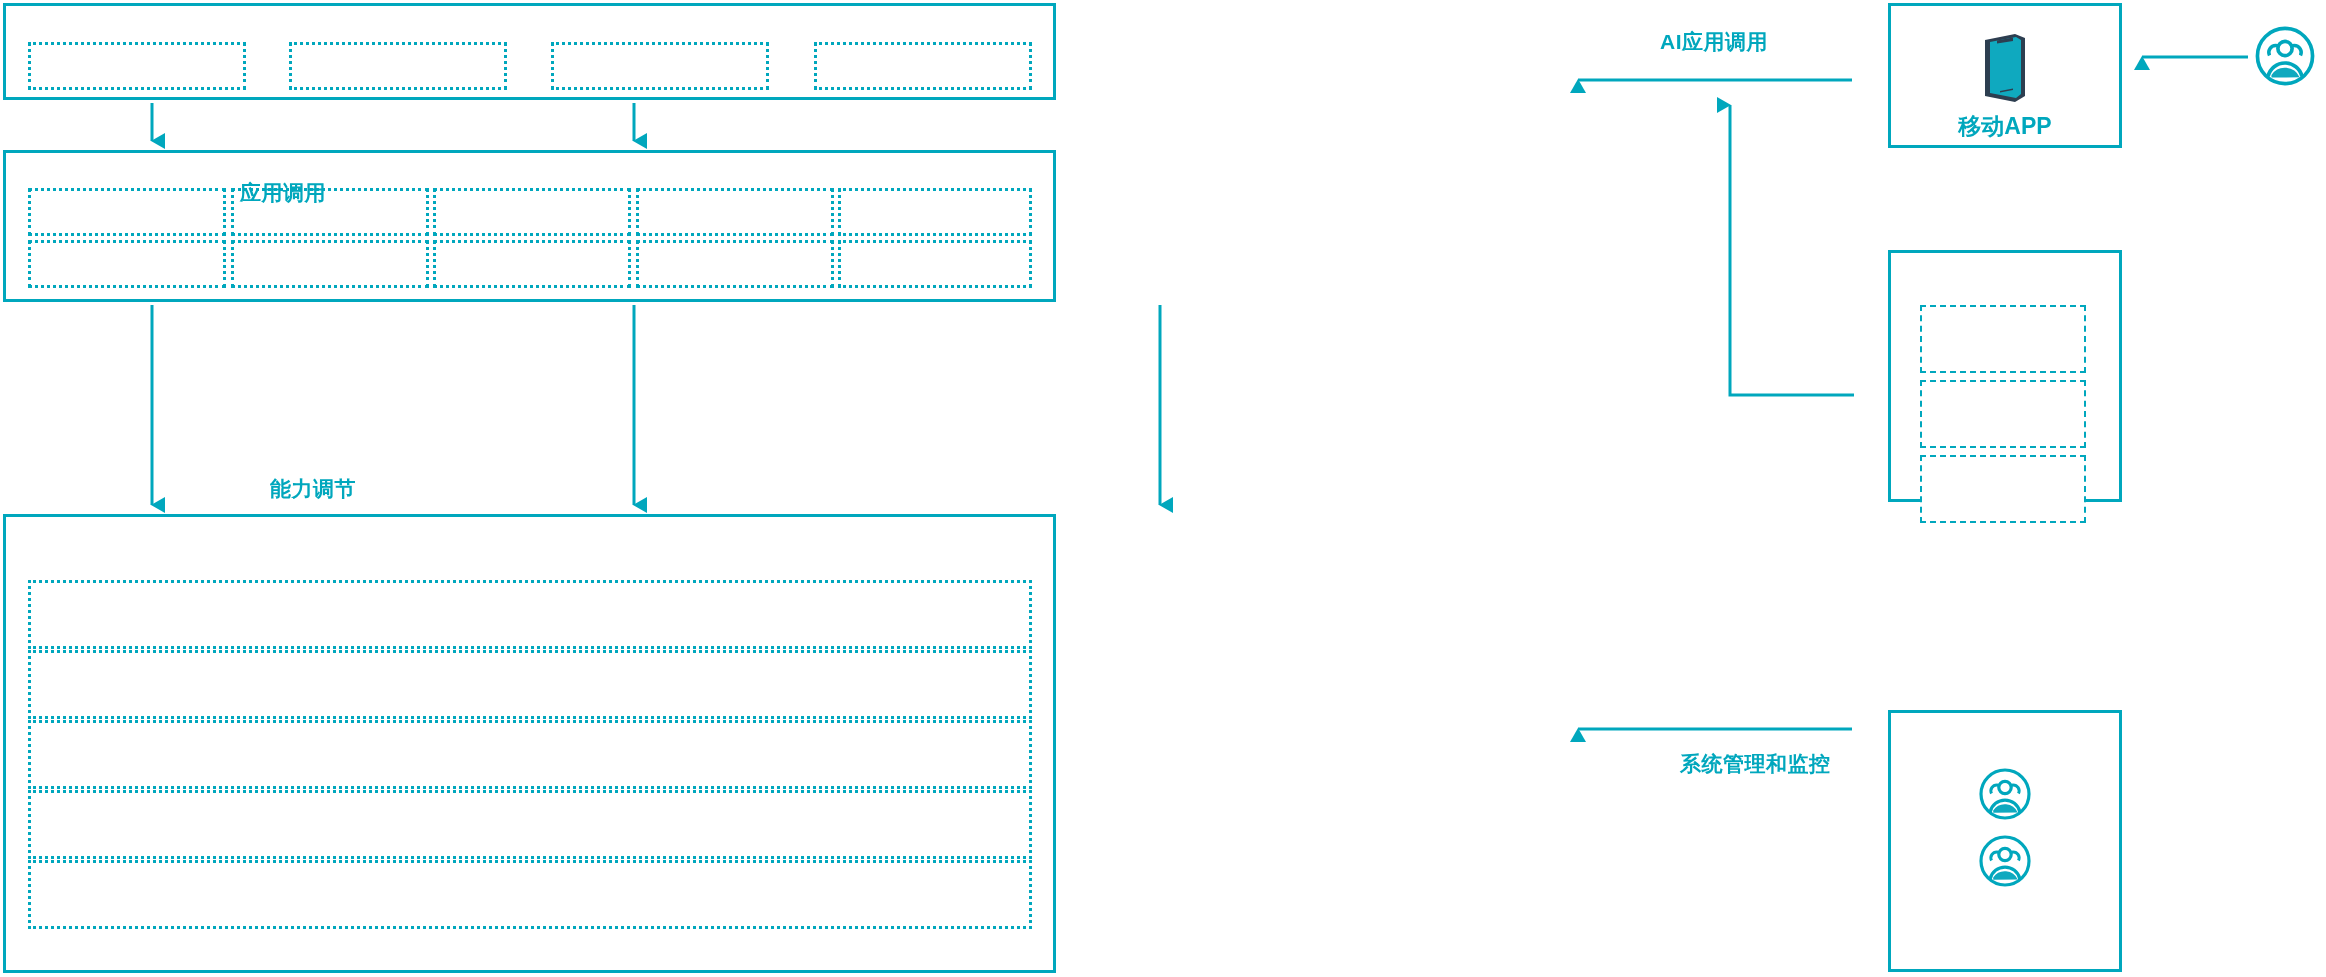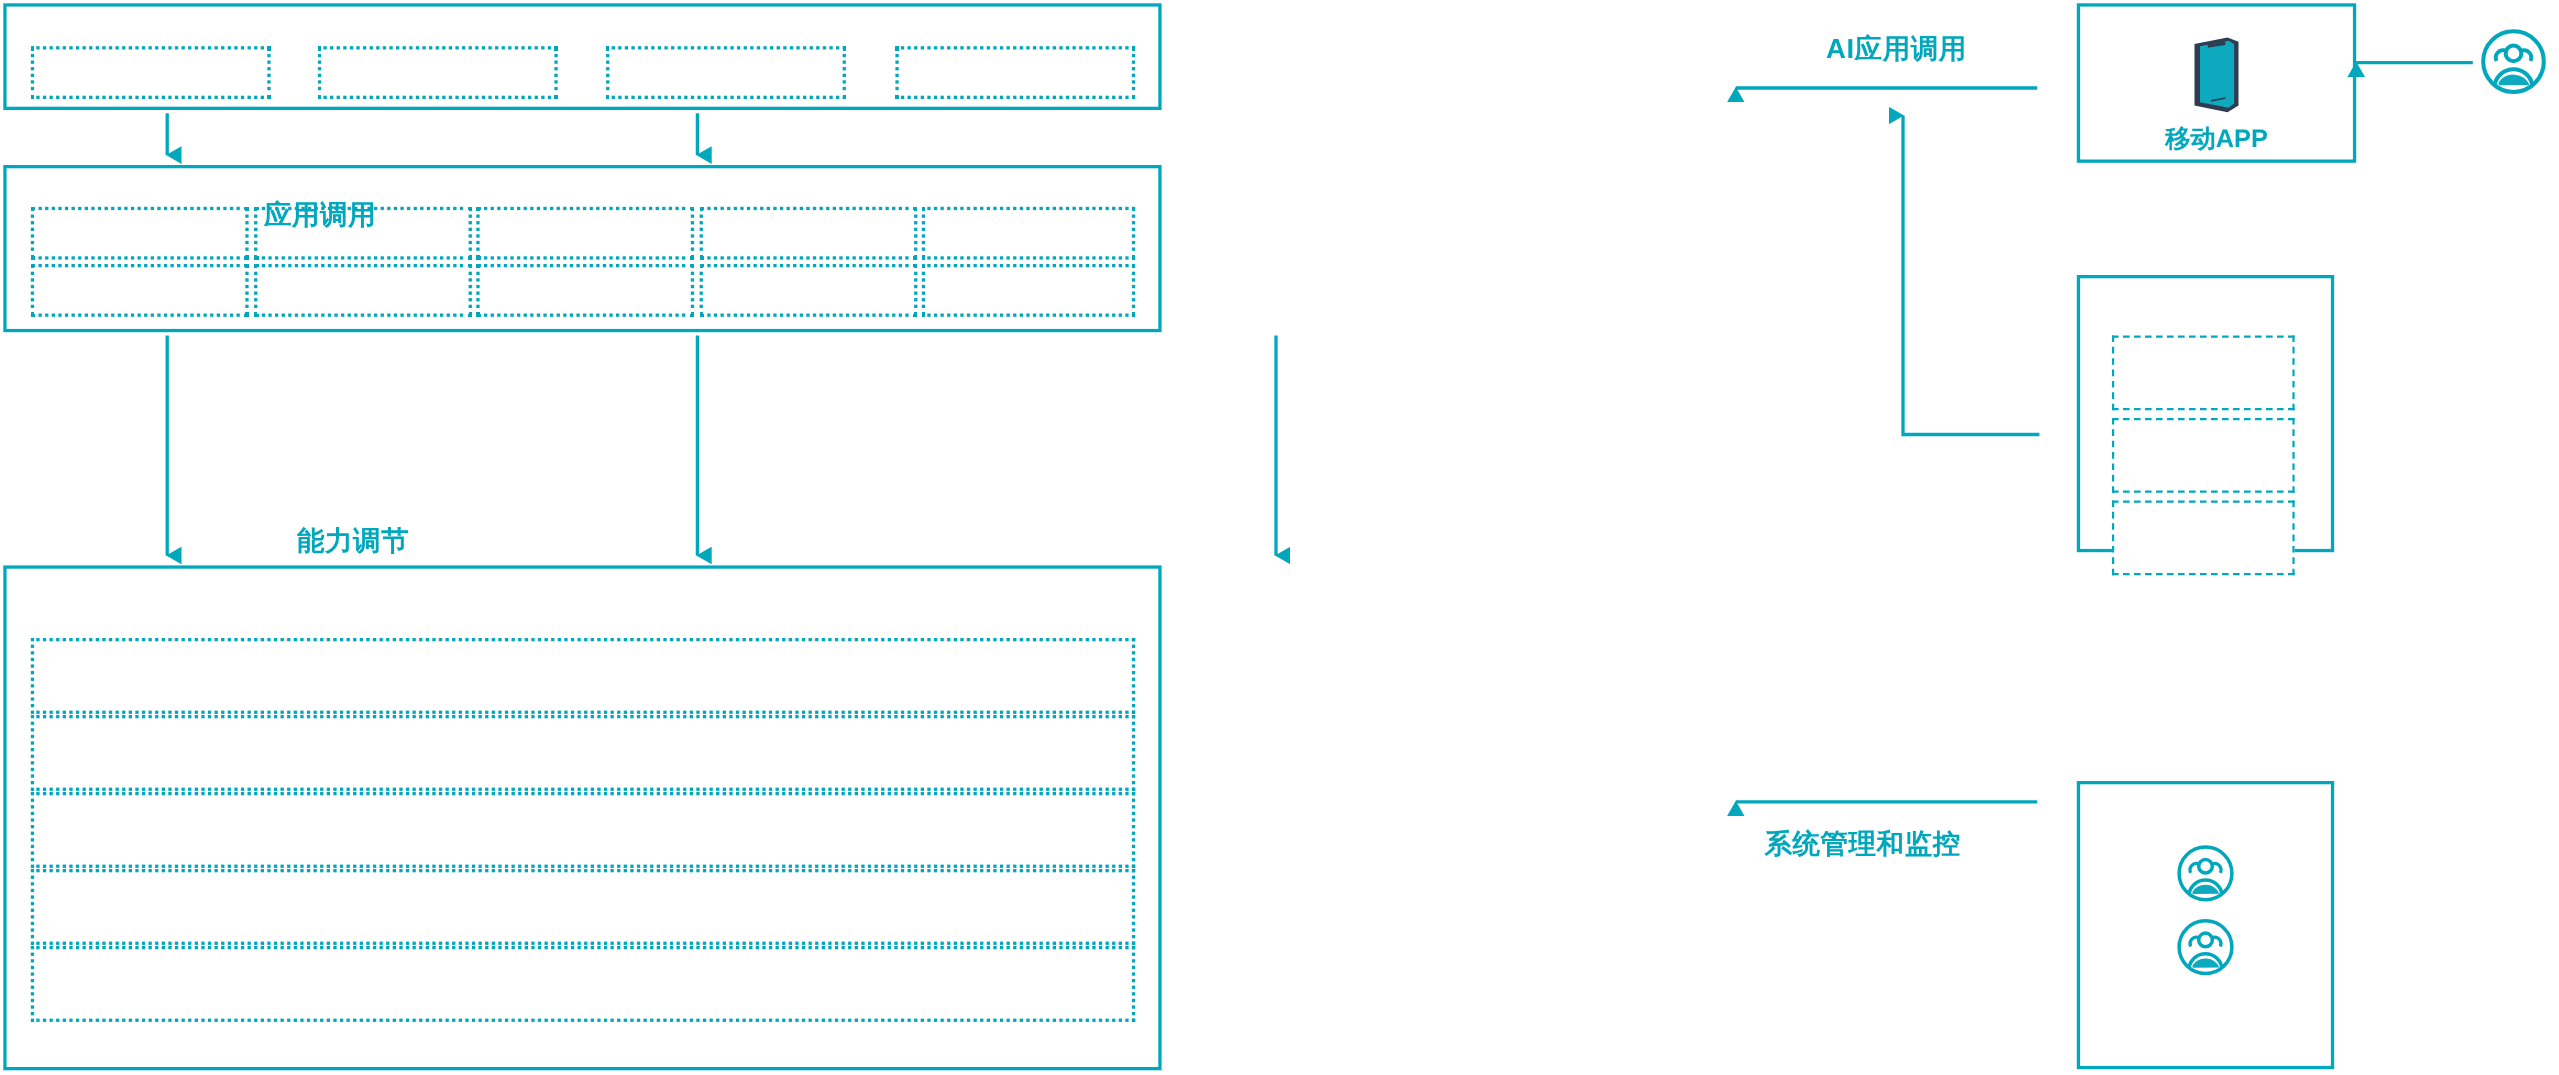--- a/index.html
+++ b/index.html
@@ -23,21 +23,21 @@
     box-sizing:border-box;
     border:2px dashed #00a7bd;
     background:#ffffff;
   }
   .slot.dense{border-style:dotted;border-width:3px;}
 
   
   .flow-label{
     position:absolute;
     color:#00a7bd;
-    font-size:25px;
+    font-size:21px;
     font-weight:bold;
     white-space:nowrap;
     letter-spacing:.5px;
   }
 
   
   .caption{
     position:absolute;
     color:#00a7bd;
     font-size:23px;
@@ -82,21 +82,21 @@
   </div>
 
   <div class="panel" style="left:3px;top:514px;width:1053px;height:459px;">
     <div class="slot dense" style="left:22px;top:63px;width:1004px;height:69px;"></div>
     <div class="slot dense" style="left:22px;top:133px;width:1004px;height:69px;"></div>
     <div class="slot dense" style="left:22px;top:203px;width:1004px;height:69px;"></div>
     <div class="slot dense" style="left:22px;top:273px;width:1004px;height:69px;"></div>
     <div class="slot dense" style="left:22px;top:343px;width:1004px;height:69px;"></div>
   </div>
 
-  <div class="panel" style="left:1888px;top:3px;width:254px;height:145px;">
+  <div class="panel" style="left:1888px;top:3px;width:234px;height:145px;">
     <div class="icon-box" style="left:50%;top:24px;transform:translateX(-50%);width:60px;height:78px;">
       <svg viewBox="0 0 60 78" width="60" height="78" aria-hidden="true">
         <path d="M10 10 L40 4 L50 8 L50 66 L40 72 L10 66 Z" fill="#2d3e50"></path>
         <path d="M15 12 L41 7 L46 10 L46 64 L41 68 L15 63 Z" fill="#0fa9bf"></path>
         <path d="M22 10.5 L38 7.5 L38 11 L22 13.5 Z" fill="#2d3e50"></path>
         <path d="M25 61 L38 58.5 L38 60 L25 62.5 Z" fill="#2d3e50"></path>
       </svg>
     </div>
     <div class="caption" style="top:105px;">移动APP</div>
   </div>
@@ -186,15 +186,15 @@
       <line x1="1852" y1="729" x2="1578" y2="729" stroke="#00a7bd" stroke-width="3" marker-end="url(#ah-left)"></line>
     </g>
   </svg>
 
   <div class="flow-label" style="left:240px;top:179px;font-family:Liberation Serif, serif;">应用调用</div>
 
   <div class="flow-label" style="left:232px;top:475px;margin-left:38px;">能力调节</div>
 
   <div class="flow-label" style="left:1660px;top:28px;">AI应用调用</div>
 
-  <div class="flow-label" style="left:1604px;top:750px;">系统管理和监控</div>
+  <div class="flow-label" style="left:1680px;top:750px;">系统管理和监控</div>
 
 </div>
 
 </body></html>

